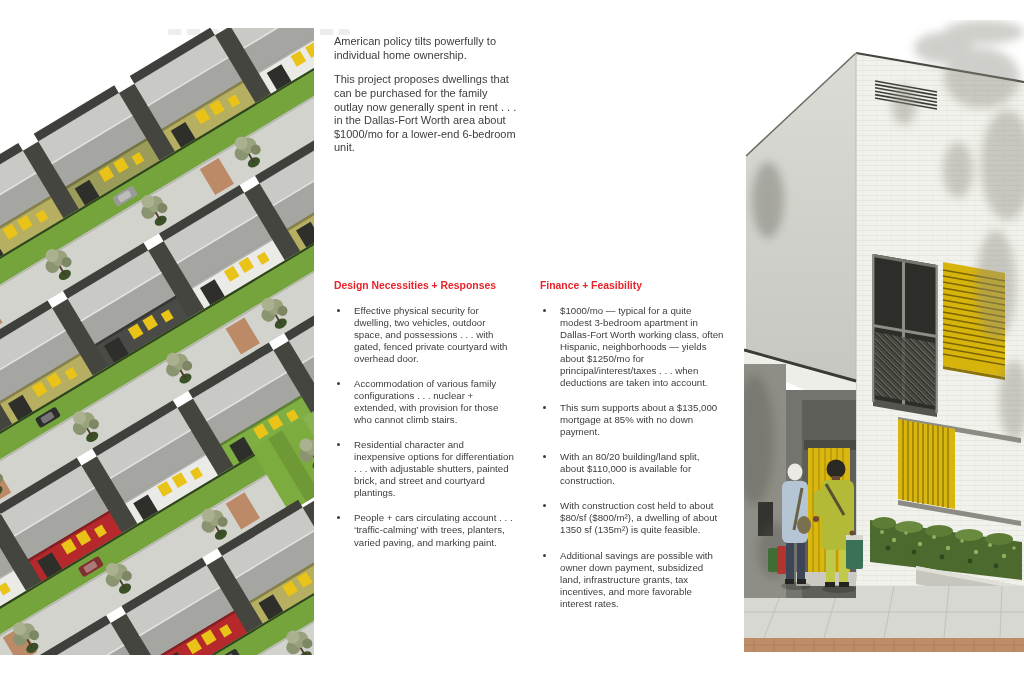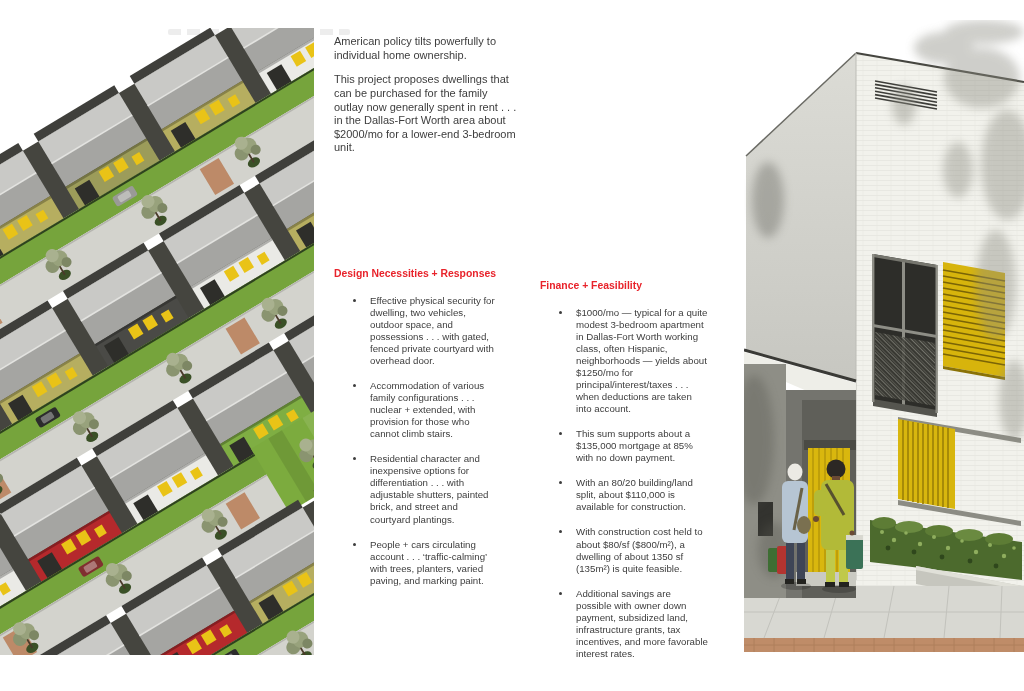--- a/index.html
+++ b/index.html
@@ -7,24 +7,24 @@
           font-family:"Liberation Sans",sans-serif;}
   .board-title{position:absolute;left:170px;top:2px;width:520px;
           font-size:11.5px;font-weight:bold;color:#e8232b;letter-spacing:.1px;}
   .ghost-line{position:absolute;left:168px;top:29px;width:182px;height:6px;opacity:.45;
           background:repeating-linear-gradient(90deg,#d9d9d9 0 13px,transparent 13px 19px);
           filter:blur(.7px);border-radius:2px;}
   .textcol{position:absolute;color:#3d3d3d;font-size:11px;line-height:1.24;}
   #intro{left:334px;top:35px;width:184px;}
   #intro p{margin:0 0 11px 0;}
   .section{position:absolute;}
-  #design{left:334px;top:268px;width:180px;}
+  #design{left:334px;top:280px;width:180px;}
   #finance{left:540px;top:280px;width:184px;}
   .section h2{color:#e8232b;font-weight:bold;font-size:10.4px;margin:0 0 14px 0;}
-  .section ul{margin:16px;padding-left:16px;color:#3d3d3d;font-size:9.7px;line-height:1.24;}
+  .section ul{margin:0;padding-left:16px;color:#3d3d3d;font-size:9.7px;line-height:1.24;}
   .section li{margin-bottom:13px;padding-left:4px;}
   svg{position:absolute;display:block;}
   #left-fig{left:0;top:28px;}
   #right-fig{left:744px;top:20px;}
 </style>
 </head>
 <body>
 
 <div id="poster">
 
@@ -165,21 +165,21 @@
             <use href="#tree" x="50" y="138"></use>
           <use href="#tree" x="150" y="140"></use>
           <use href="#car" x="-30" y="95" color="#2c2c2c"></use>
         </g>
       </g>
     </g>
   </svg>
 
   <div id="intro" class="textcol">
     <p>American policy tilts powerfully to individual home ownership.</p>
-    <p>This project proposes dwellings that can be purchased for the family outlay now generally spent in rent . . . in the Dallas-Fort Worth area about $2000/mo for a lower-end 3-bedroom unit.</p>
+    <p>This project proposes dwellings that can be purchased for the family outlay now generally spent in rent . . . in the Dallas-Fort Worth area about $1000/mo for a lower-end 6-bedroom unit.</p>
   </div>
 
   <div id="design" class="section">
     <h2>Design Necessities + Responses</h2>
     <ul>
       <li>Effective physical security for dwelling, two vehicles, outdoor space, and possessions . . . with gated, fenced private courtyard with overhead door.</li>
       <li>Accommodation of various family configurations . . . nuclear + extended, with provision for those who cannot climb stairs.</li>
       <li>Residential character and inexpensive options for differentiation . . . with adjustable shutters, painted brick, and street and courtyard plantings.</li>
       <li>People + cars circulating account . . . ‘traffic-calming’ with trees, planters, varied paving, and marking paint.</li>
     </ul>

